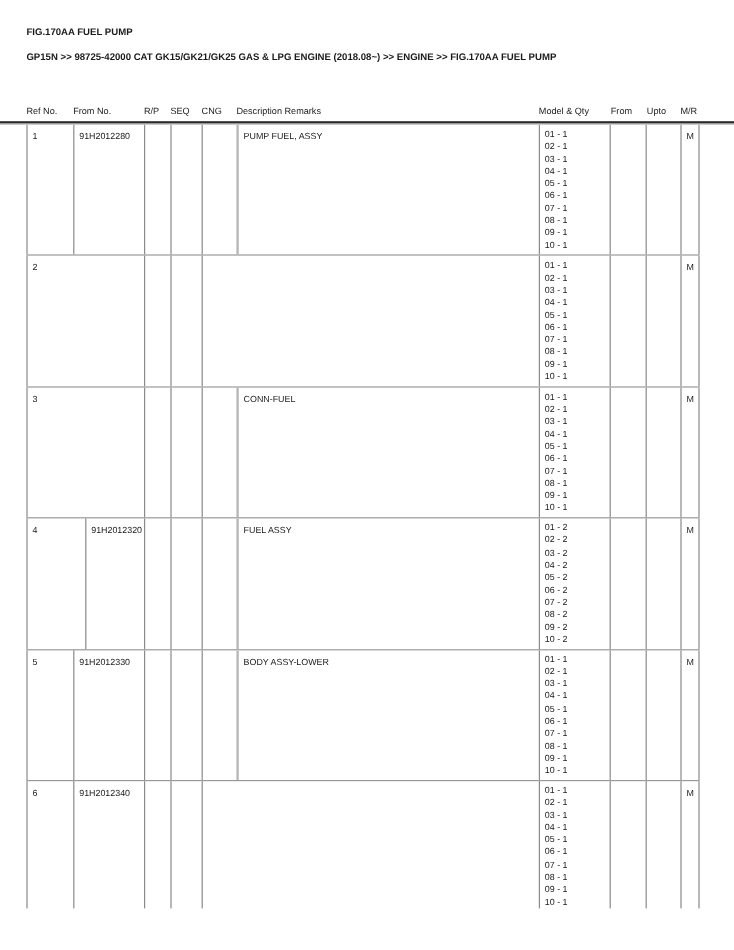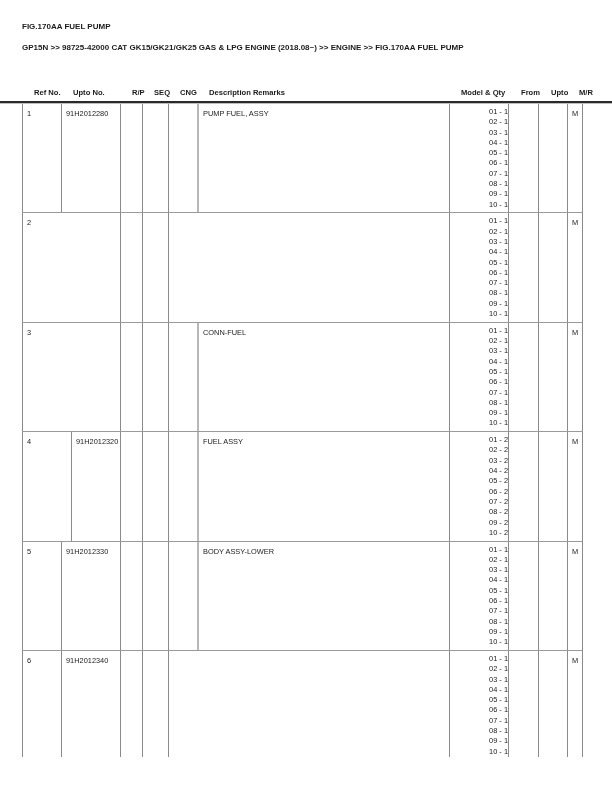--- a/index.html
+++ b/index.html
@@ -26,26 +26,26 @@
   .breadcrumb {
     position: absolute;
     left: 22px;
     top: 43px;
     font-size: 8px;
     font-weight: bold;
     white-space: nowrap;
   }
   .header-row {
     position: absolute;
-    left: 12px;
+    left: 0;
     top: 88px;
     width: 536px;
     height: 14px;
     font-size: 7.6px;
-    font-weight: bold;
+    font-weight: normal;
   }
   .header-row span {
     position: absolute;
     top: 0;
     white-space: nowrap;
   }
   .header-rule {
     position: absolute;
     left: 0;
     top: 101px;
@@ -90,35 +90,34 @@
   .cell.desc-left {
     border-left: 2px solid #b8b8b8;
   }
   .cell.last-col {
     border-right: 1px solid #8a8a8a;
   }
   .qty-line {
     display: block;
     height: 10.3px;
     line-height: 10.3px;
-    text-align: right;
   }
   .cell.qty {
     padding-top: 3px;
   }
 </style>
 </head>
 <body>
 
 <div class="title">FIG.170AA FUEL PUMP</div>
 <div class="breadcrumb">GP15N &gt;&gt; 98725-42000 CAT GK15/GK21/GK25 GAS &amp; LPG ENGINE (2018.08~) &gt;&gt; ENGINE &gt;&gt; FIG.170AA FUEL PUMP</div>
 
 <div class="header-row">
   <span style="left:22px">Ref No.</span>
-  <span style="left:61px">Upto No.</span>
+  <span style="left:61px">From No.</span>
   <span style="left:120px">R/P</span>
   <span style="left:142px">SEQ</span>
   <span style="left:168px">CNG</span>
   <span style="left:197px">Description Remarks</span>
   <span style="left:449px">Model &amp; Qty</span>
   <span style="left:509px">From</span>
   <span style="left:539px">Upto</span>
   <span style="left:567px">M/R</span>
 </div>
 <div class="header-rule"></div>

